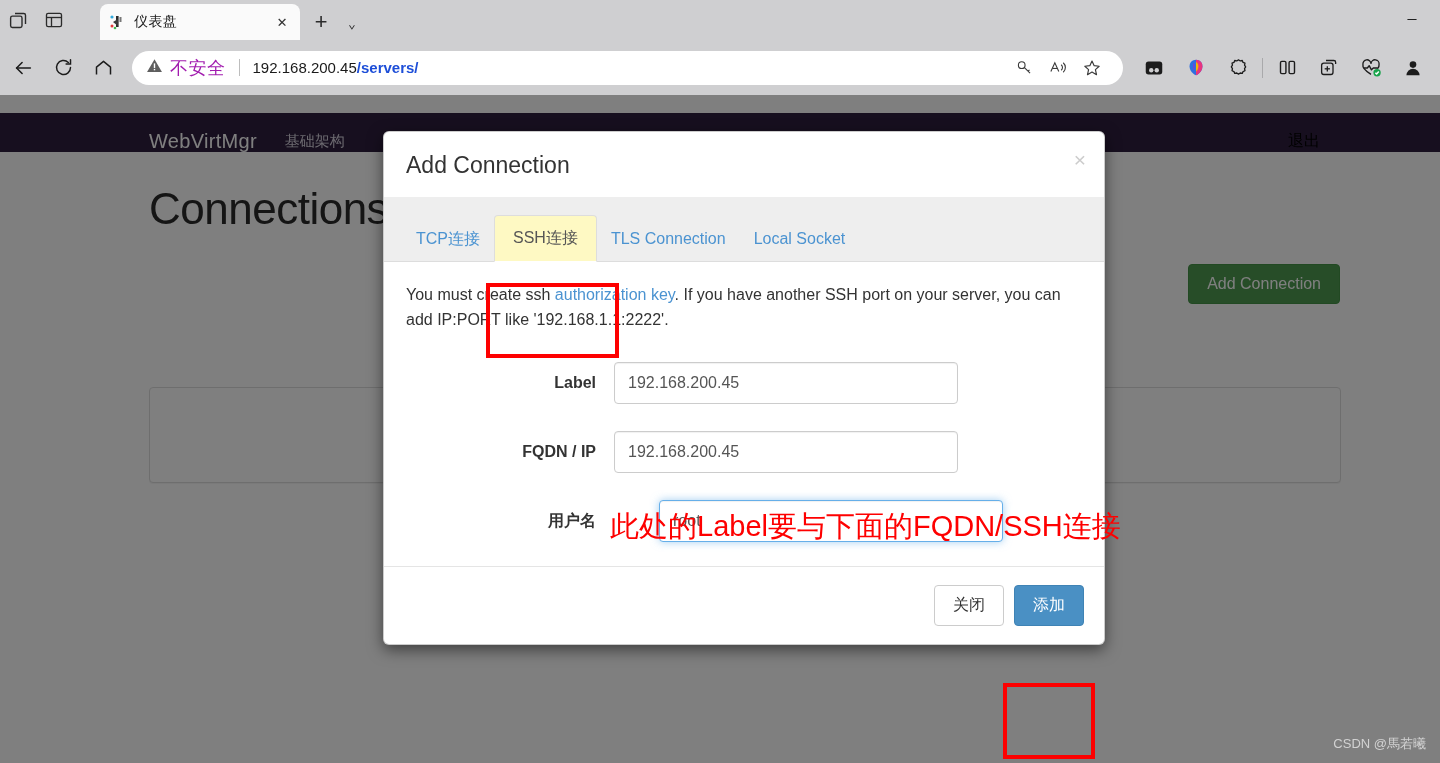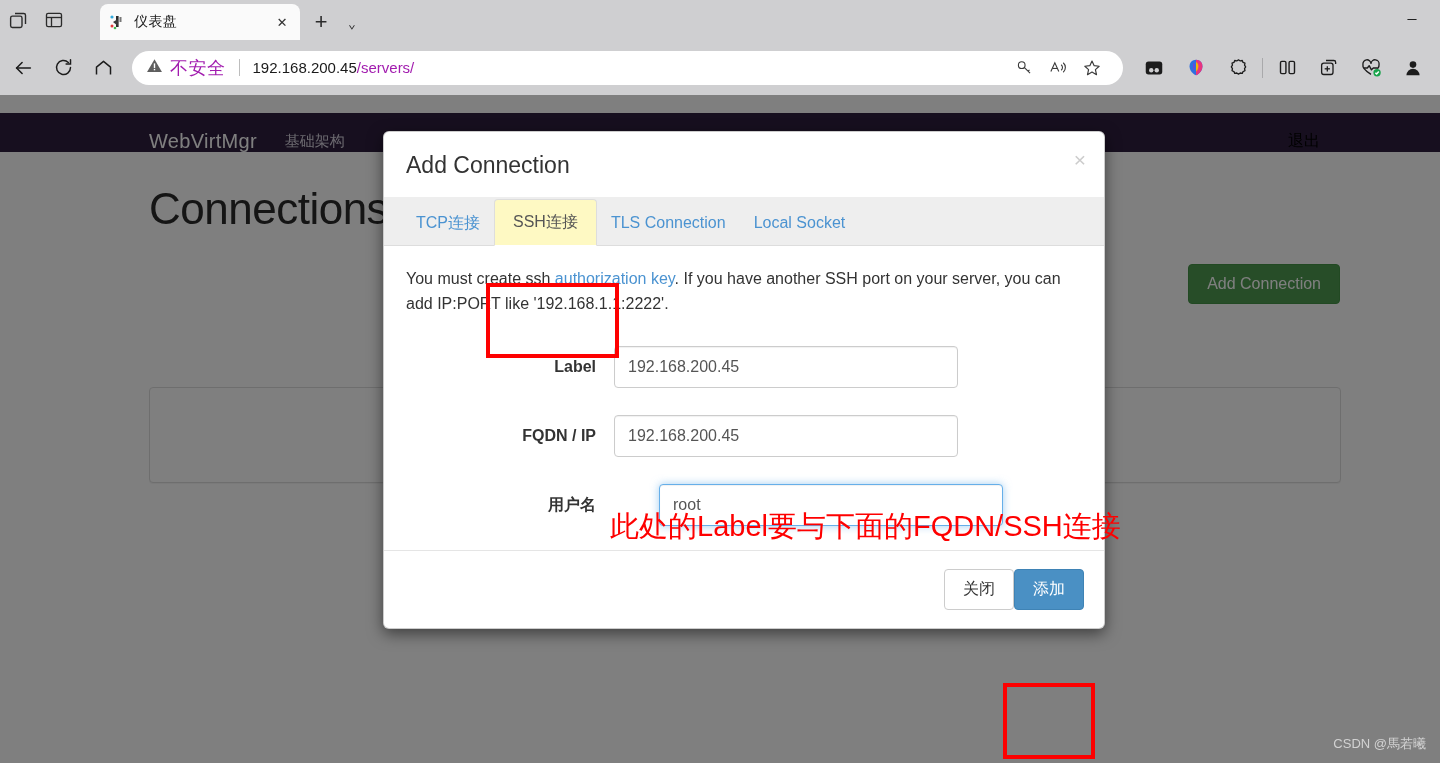--- a/index.html
+++ b/index.html
@@ -70,21 +70,21 @@
   #addressbar {
     flex:1; height:34px; margin:0 10px 0 12px;
     background:#ffffff; border-radius:17px;
     display:flex; align-items:center; padding:0 14px;
     min-width:0;
   }
   #notsecure-wrap { display:flex; align-items:center; flex:none; }
   #notsecure-label { font-size:18px; color:#a21caf; margin-left:7px; letter-spacing:.5px; }
   #url-sep { width:1px; height:17px; background:#bdbdbd; margin:0 13px; flex:none; }
   #url-text { font-size:15px; color:#1a1a1a; white-space:nowrap; }
-  #url-text .dim { color:#a21caf; }
+  #url-text .dim { color:#1d4ed8;font-weight:bold; }
   #addr-right { margin-left:auto; display:flex; align-items:center; }
   .addr-icon { width:34px; height:30px; display:flex; align-items:center; justify-content:center; color:#3a3a3a; }
   #toolbar-right { display:flex; align-items:center; padding-right:6px; }
   .tb-icon { width:42px; height:34px; display:flex; align-items:center; justify-content:center; color:#1c1c1c; }
   .tb-sep { width:1px; height:20px; background:#a9a9ab; margin:0 3px; }
 
   
   #page {
     position:absolute; left:0; top:95px; width:1440px; height:668px;
     background:#ffffff; overflow:hidden;
@@ -139,21 +139,21 @@
     position:relative; padding:20px 20px 18px 22px;
     border-bottom:0;
   }
   #modal-title { font-size:23px; color:#333333; font-weight:400; }
   #modal-close {
     position:absolute; right:18px; top:17px;
     font-size:21px; color:#cccccc; line-height:1;
   }
   #tab-strip {
     background:#eeeeee; border-bottom:1px solid #dddddd;
-    padding:0 18px; height:49px; display:flex; align-items:flex-end;
+    padding:0 18px; height:65px; display:flex; align-items:flex-end;
     position:relative;
   }
   .conn-tab {
     font-size:16px; color:#4b93d1; padding:12px 14px 14px 14px;
     white-space:nowrap; line-height:1;
   }
   .conn-tab.active {
     background:#fef9c3; color:#555555;
     border:1px solid #dddddd; border-bottom:1px solid #ffffff;
     border-radius:4px 4px 0 0;
@@ -179,21 +179,21 @@
     background:#ffffff; outline:none;
     box-shadow:inset 0 1px 1px rgba(0,0,0,.06);
   }
   .form-input.focused {
     border-color:#66afe9;
     box-shadow:inset 0 1px 1px rgba(0,0,0,.06), 0 0 8px rgba(102,175,233,.6);
   }
   #modal-footer {
     border-top:1px solid #e5e5e5;
     padding:18px 20px; display:flex; justify-content:flex-end;
-    align-items:center; 
+    align-items:center; gap:10px;
   }
   #close-btn {
     height:41px; padding:0 18px; background:#ffffff;
     border:1px solid #cccccc; border-radius:4px;
     font-size:16px; color:#333333;
     display:flex; align-items:center; justify-content:center;
   }
   #submit-btn {
     height:41px; padding:0 18px; background:#4a90c4;
     border:1px solid #3f83b5; border-radius:4px;

